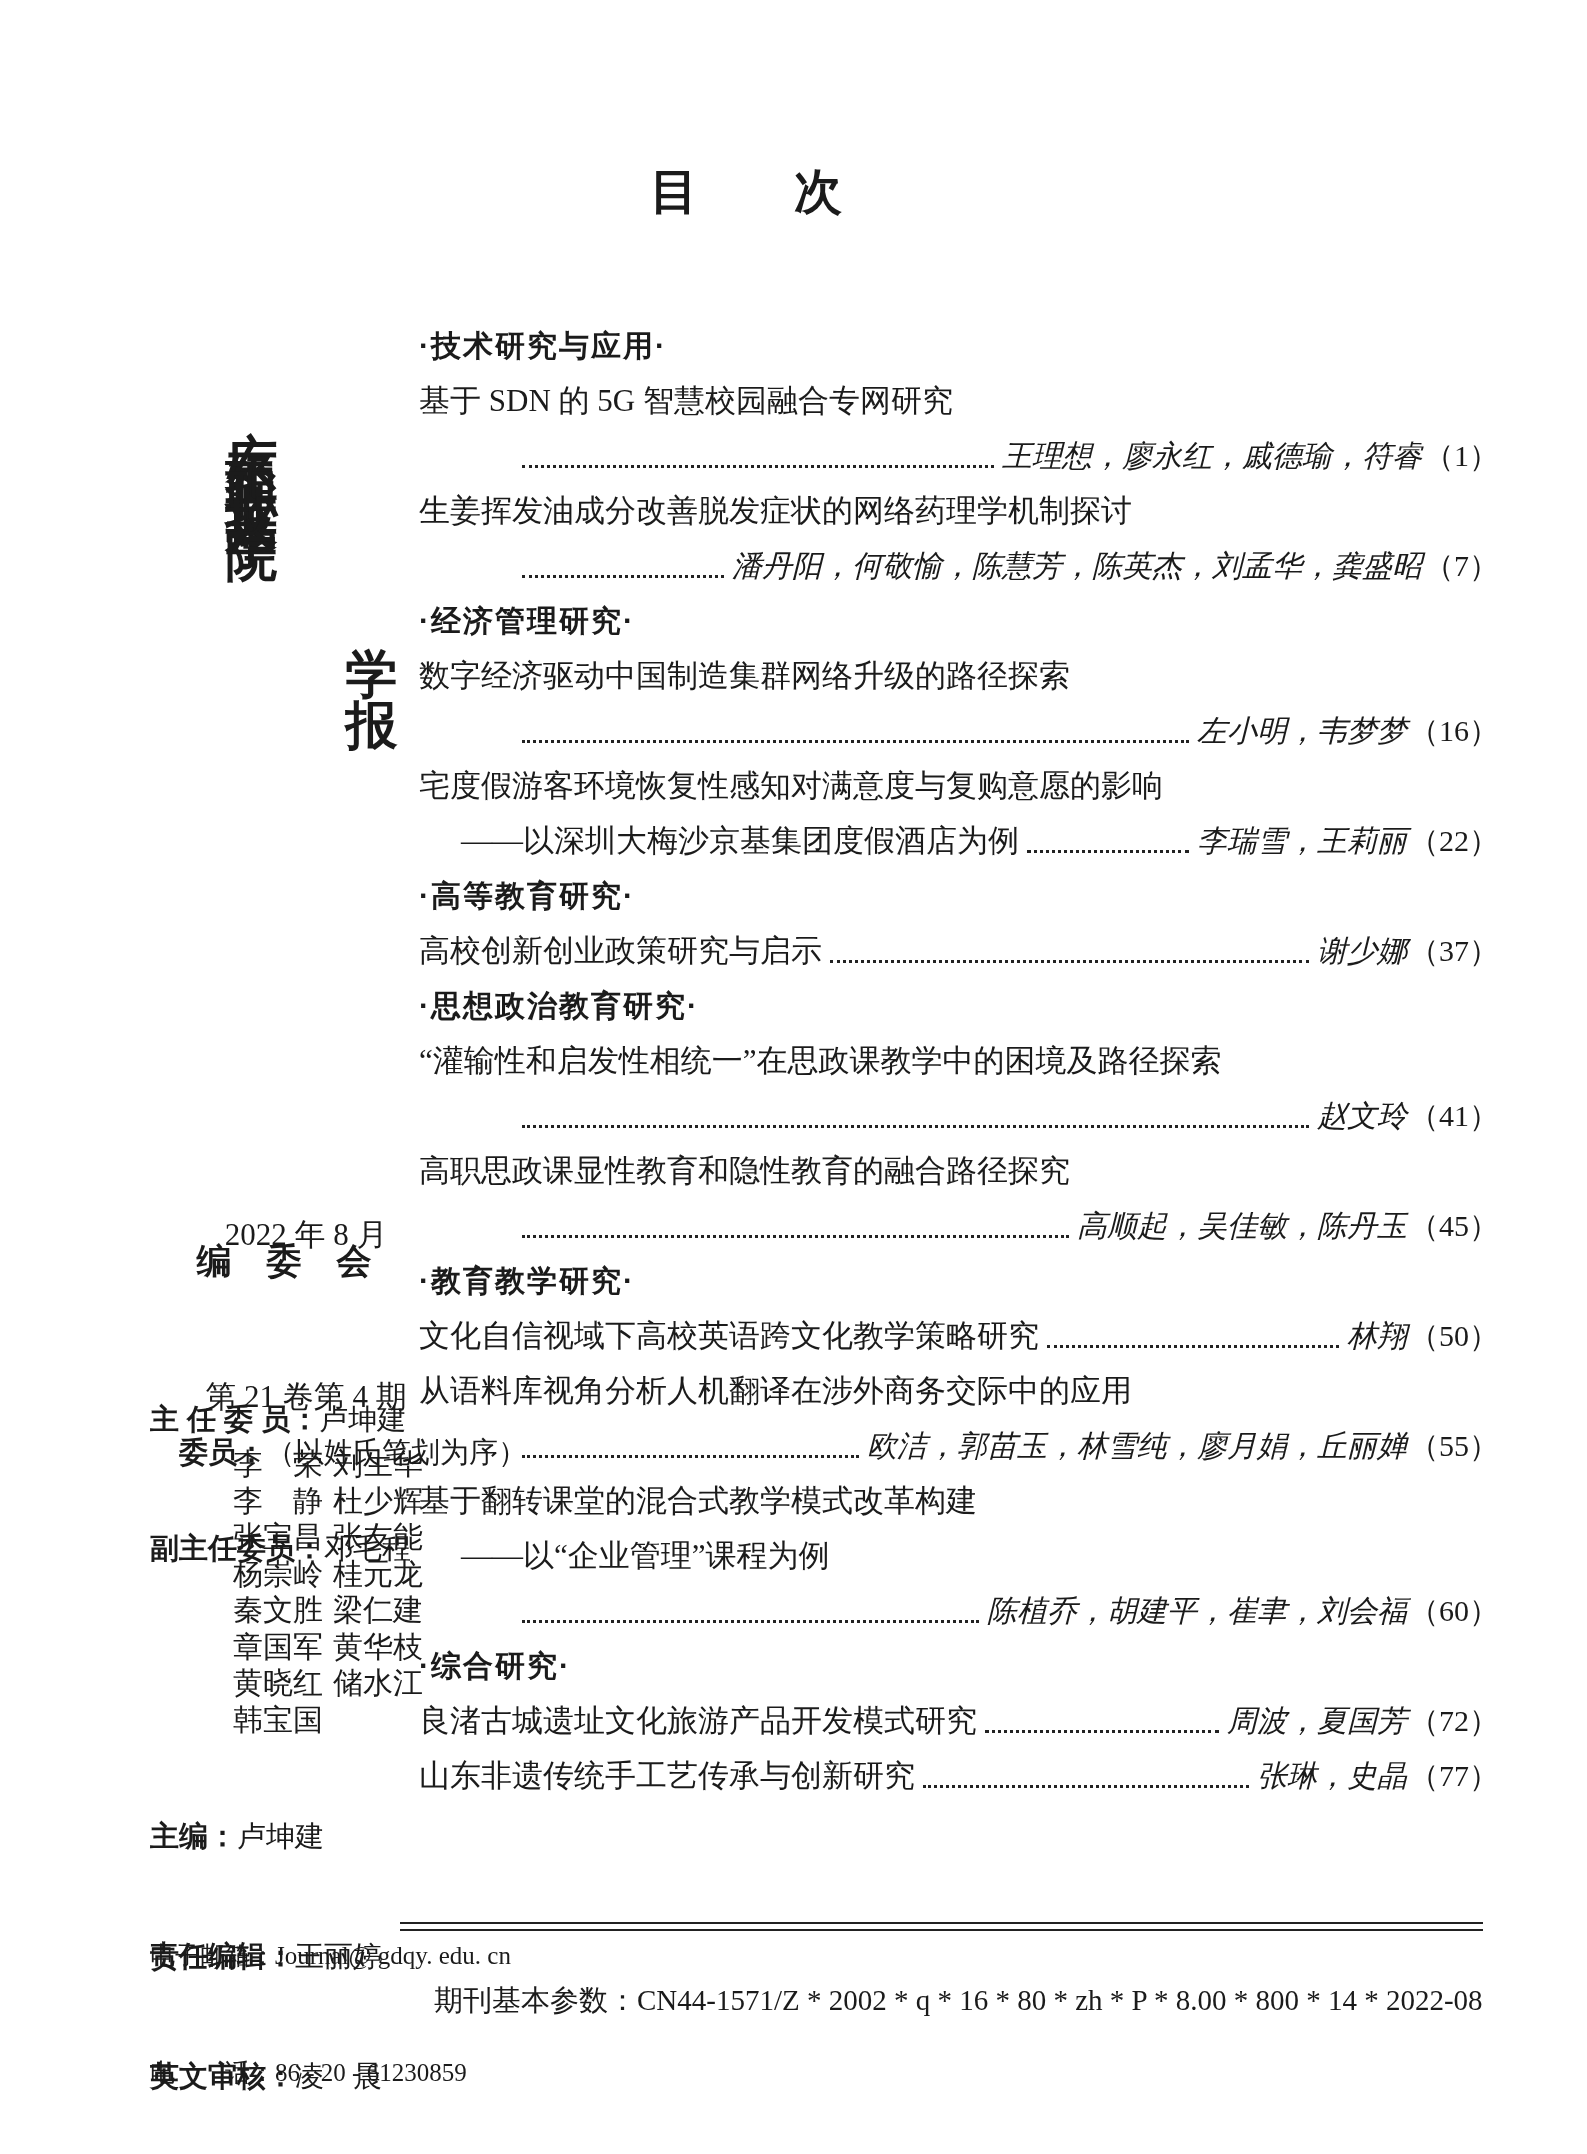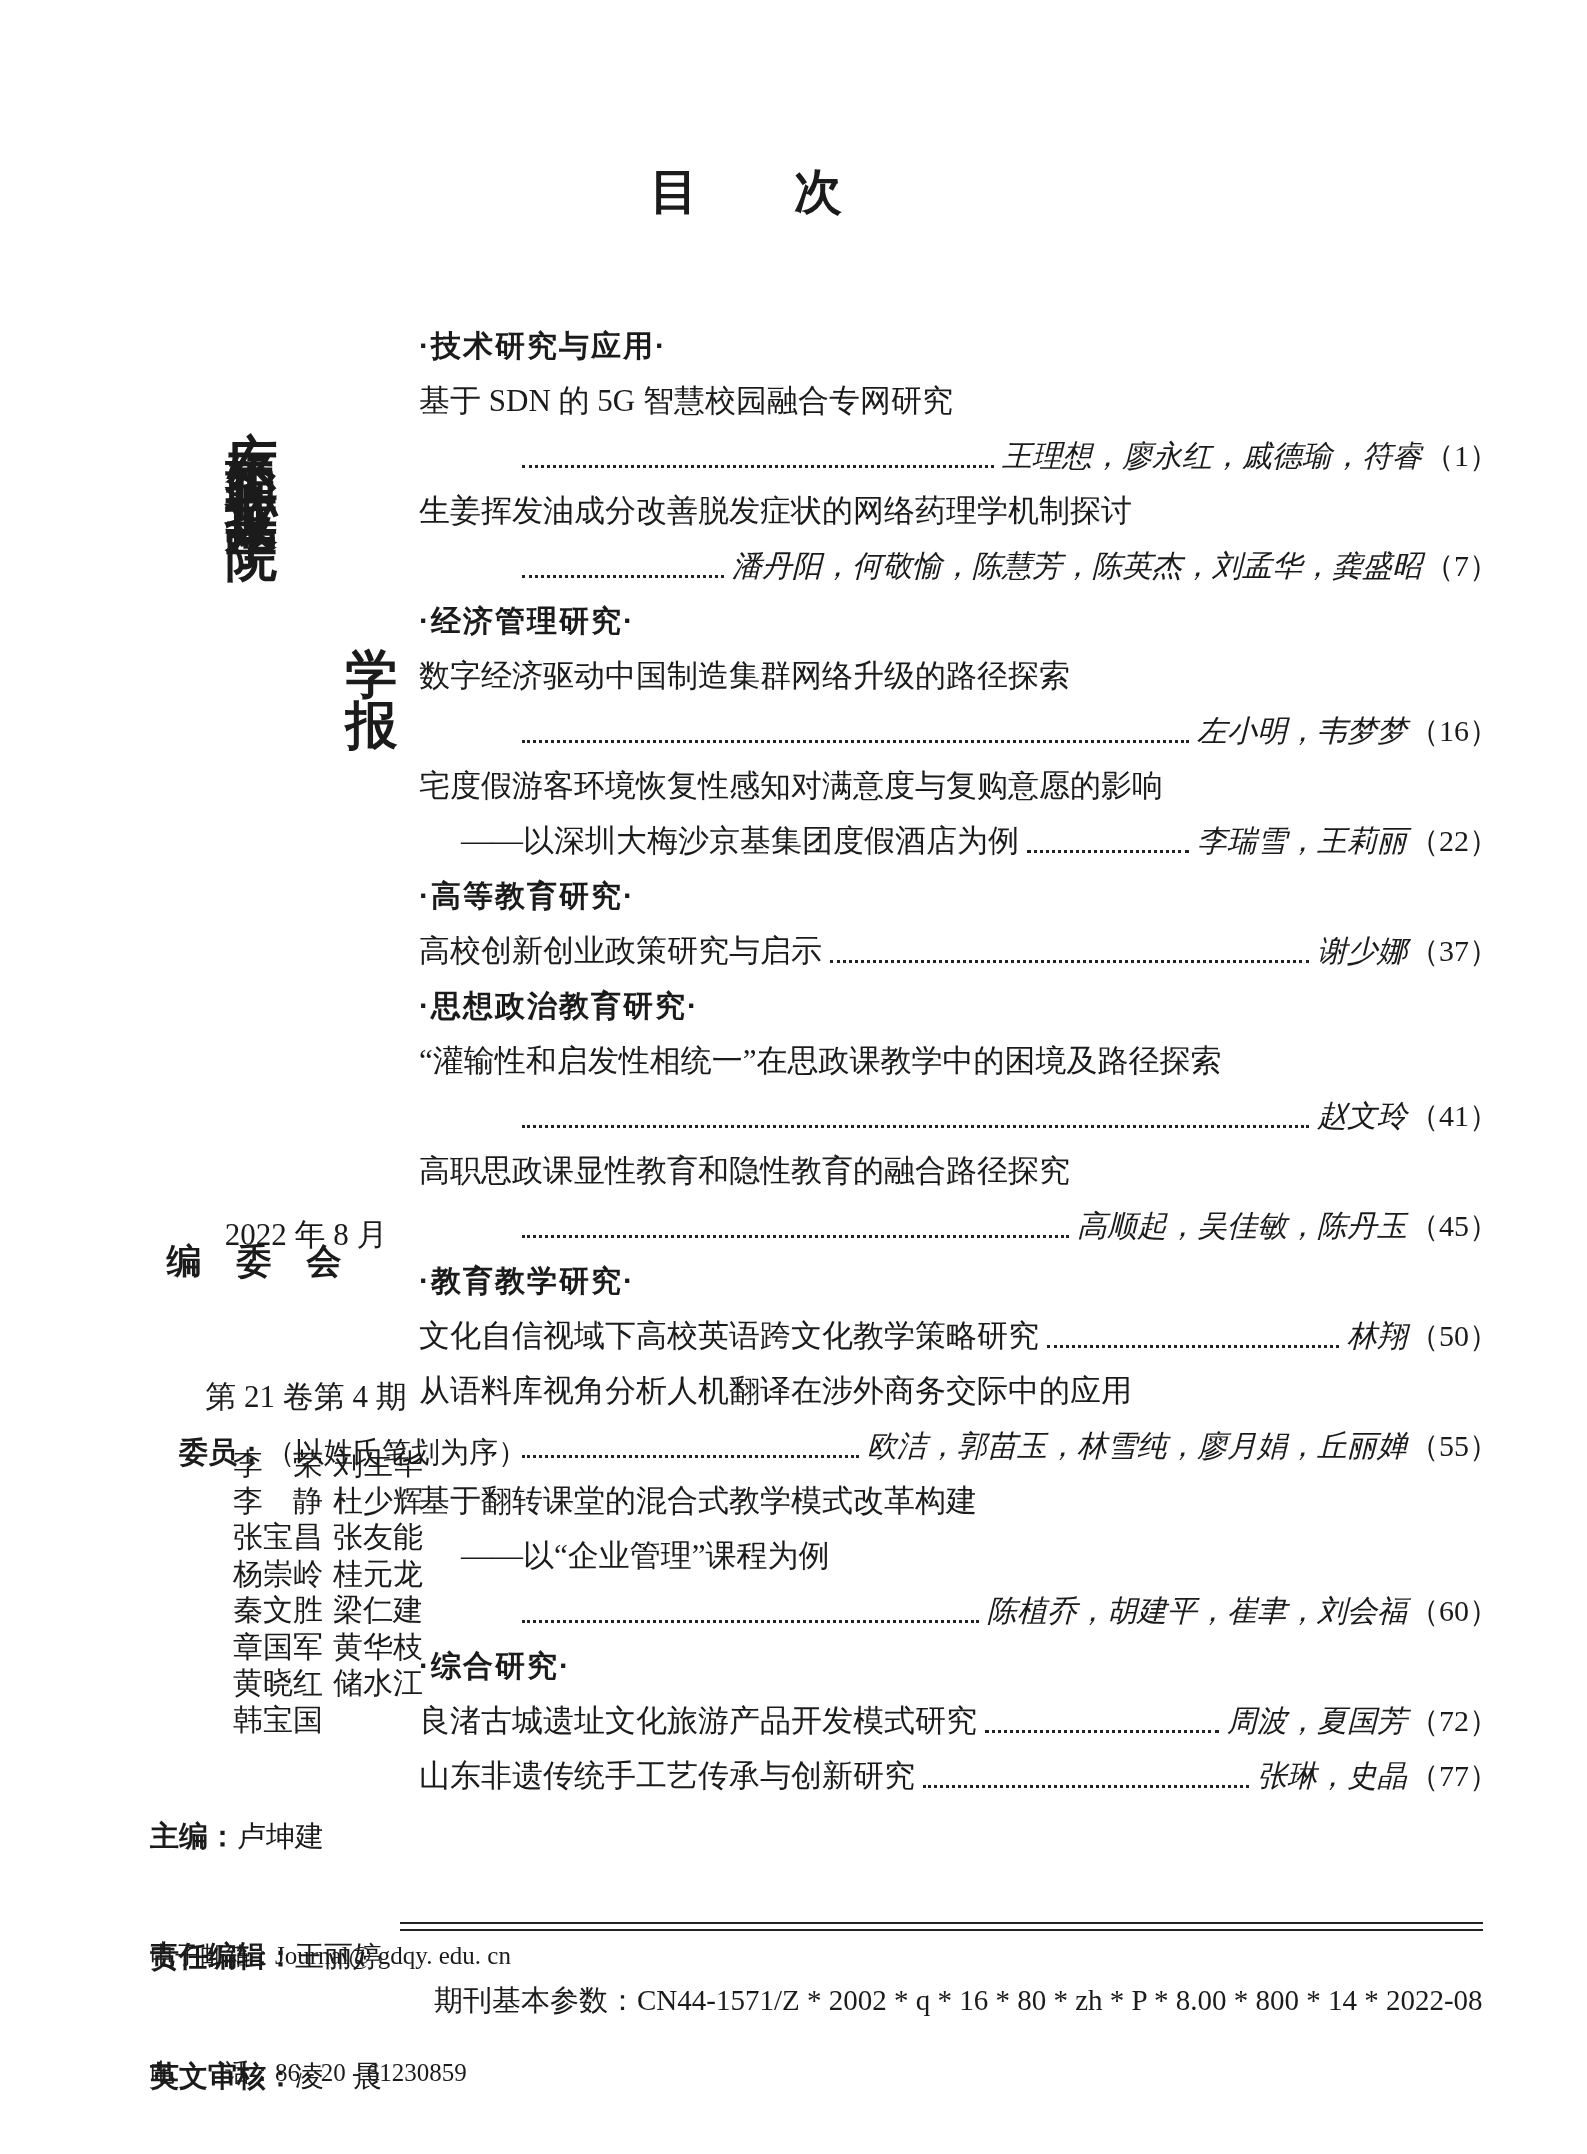--- a/index.html
+++ b/index.html
@@ -19,21 +19,21 @@
     font-weight:700;
     white-space:pre;
   }
   .vtitle-main{left:216px;top:388px;font-size:52px;letter-spacing:11px;}
   .vtitle-sub{left:336px;top:606px;font-size:52px;letter-spacing:52px;}
   .issue-block{
     position:absolute;left:178px;top:1100px;width:256px;
     text-align:center;font-size:31px;line-height:54px;white-space:pre;
   }
   .board-heading{
-    position:absolute;left:138px;top:1238px;width:232px;
+    position:absolute;left:168px;top:1238px;width:232px;
     text-align:center;font-size:35px;font-weight:700;white-space:pre;
     font-family:"Liberation Sans","DejaVu Sans",sans-serif;
   }
   .kv-block{position:absolute;left:150px;white-space:pre;}
   .kv-line{display:block;}
   .kv-label{font-weight:700;font-family:"Liberation Sans","DejaVu Sans",sans-serif;}
   .board-block{top:1312px;font-size:29px;line-height:43px;}
   .members-label-line{top:1400px;font-size:29px;}
   .member-grid{
     position:absolute;left:233px;top:1444px;
@@ -83,20 +83,24 @@
   <div class="vtitle vtitle-main">广东轻工职业技术学院</div>
   <div class="vtitle vtitle-sub">学报</div>
 
   <div class="issue-block">
     <div>2022 年 8 月</div>
     <div>第 21 卷第 4 期</div>
   </div>
 
   <div class="board-heading">编　委　会</div>
 
+  <div class="kv-block board-block">
+    <span class="kv-line"><span class="kv-label">主 任 委 员：</span><span>卢坤建</span></span>
+    <span class="kv-line"><span class="kv-label">副主任委员：</span><span>邓毛程</span></span>
+  </div>
 
   <div class="kv-block members-label-line">
     <span class="kv-label">委员：</span><span>（以姓氏笔划为序）</span>
   </div>
 
   <div class="member-grid"><span>李　荣</span><span>刘生华</span><span>李　静</span><span>杜少辉</span><span>张宝昌</span><span>张友能</span><span>杨崇岭</span><span>桂元龙</span><span>秦文胜</span><span>梁仁建</span><span>章国军</span><span>黄华枝</span><span>黄晓红</span><span>储水江</span><span>韩宝国</span><span></span></div>
 
   <div class="kv-block staff-block">
     <span class="kv-line"><span class="kv-label">主编：</span><span>卢坤建</span></span>
     <span class="kv-line"><span class="kv-label">责任编辑：</span><span>王丽婷</span></span>

